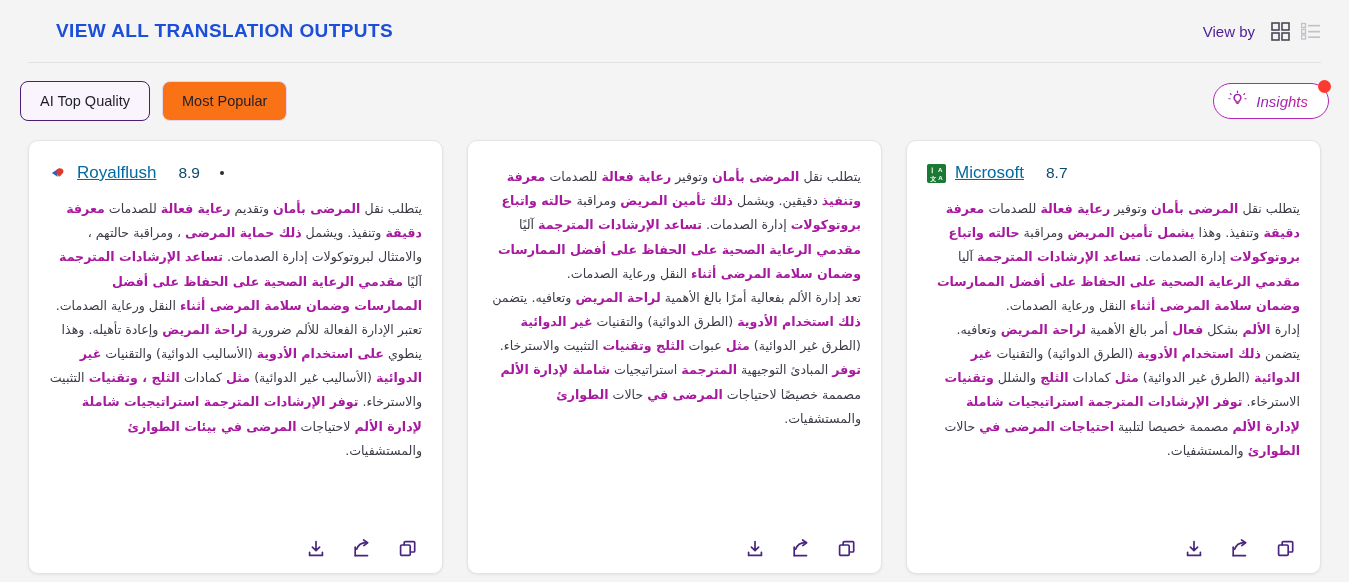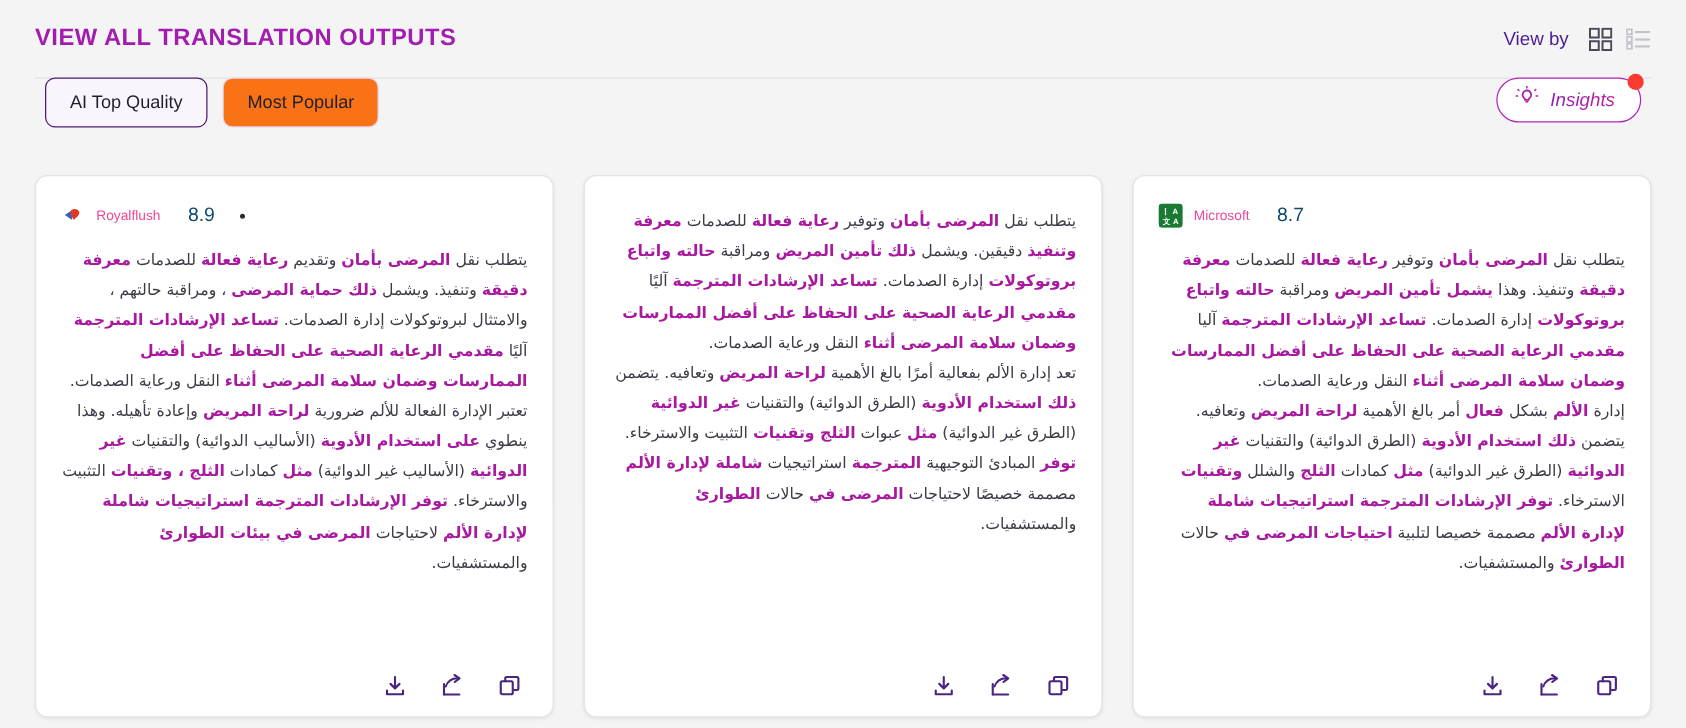--- a/index.html
+++ b/index.html
@@ -12,38 +12,38 @@
   .page { position: relative; width: 1349px; height: 582px; }
 
   
   .header {
     position: absolute; left: 0; top: 0; width: 1349px; height: 62px;
     display: flex; align-items: center; justify-content: space-between;
     padding: 0 28px;
   }
   .page-title {
     font-size: 19px; font-weight: bold; letter-spacing: 0.4px;
-    color: #a21caf; text-transform: uppercase;
+    color: #1d4ed8; text-transform: uppercase; margin-left: 28px;
   }
   .viewby-wrap { display: flex; align-items: center; gap: 16px; }
   .viewby-label { font-size: 15px; color: #4c1d95; }
   .view-icons { display: flex; align-items: center; gap: 11px; }
   .icon-btn { display: flex; align-items: center; justify-content: center;
               cursor: pointer; background: none; border: none; }
 
   .divider {
     position: absolute; left: 28px; top: 62px; width: 1293px; height: 1px;
     background: #e2e2e5;
   }
 
   
   .toolbar {
     position: absolute; left: 0; top: 62px; width: 1349px; height: 78px;
-    display: flex; align-items: flex-start; justify-content: space-between;
-    padding: 0 36px;
+    display: flex; align-items: center; justify-content: space-between;
+    padding: 0 20px;
   }
   .tabs { display: flex; gap: 12px; }
   .tab {
     height: 40px; padding: 0 19px; border-radius: 8px;
     background: #f97316; font-size: 14.5px; color: #1f1f2b;
     display: flex; align-items: center; cursor: pointer;
     border: 1px solid #e3d4ef;
   }
   .tab.active { border: 1.5px solid #4c1d74; background: #faf5fd; }
 
@@ -76,21 +76,21 @@
   .card {
     width: 415px; height: 434px;
     background: #ffffff; border: 1px solid #e4e4e7;
     border-radius: 10px;
     box-shadow: 0 1px 3px rgba(0,0,0,0.07);
     padding: 22px 20px 14px 20px;
     display: flex; flex-direction: column;
     position: relative; overflow: hidden;
   }
   .card-head { display: flex; align-items: center; gap: 9px; margin-bottom: 12px; }
-  .engine-name { font-size: 11px; color: #ec4899; }
+  .engine-name { font-size: 17px; color: #0369a1; text-decoration: underline; }
   .engine-score { font-size: 15.5px; color: #0c4a6e; margin-left: 13px; font-weight: 500; }
   .engine-dot { width: 4px; height: 4px; border-radius: 50%; background: #2b2b38;
                 margin-left: 11px; }
 
   .logo { width: 19px; height: 19px; display: flex;
           align-items: center; justify-content: center; flex: 0 0 auto; }
   .logo-ms { background: #1a7a33; border-radius: 3px;
              font-size: 9px; color: #fff; font-weight: bold;
              line-height: 1; letter-spacing: -1px; }
 

